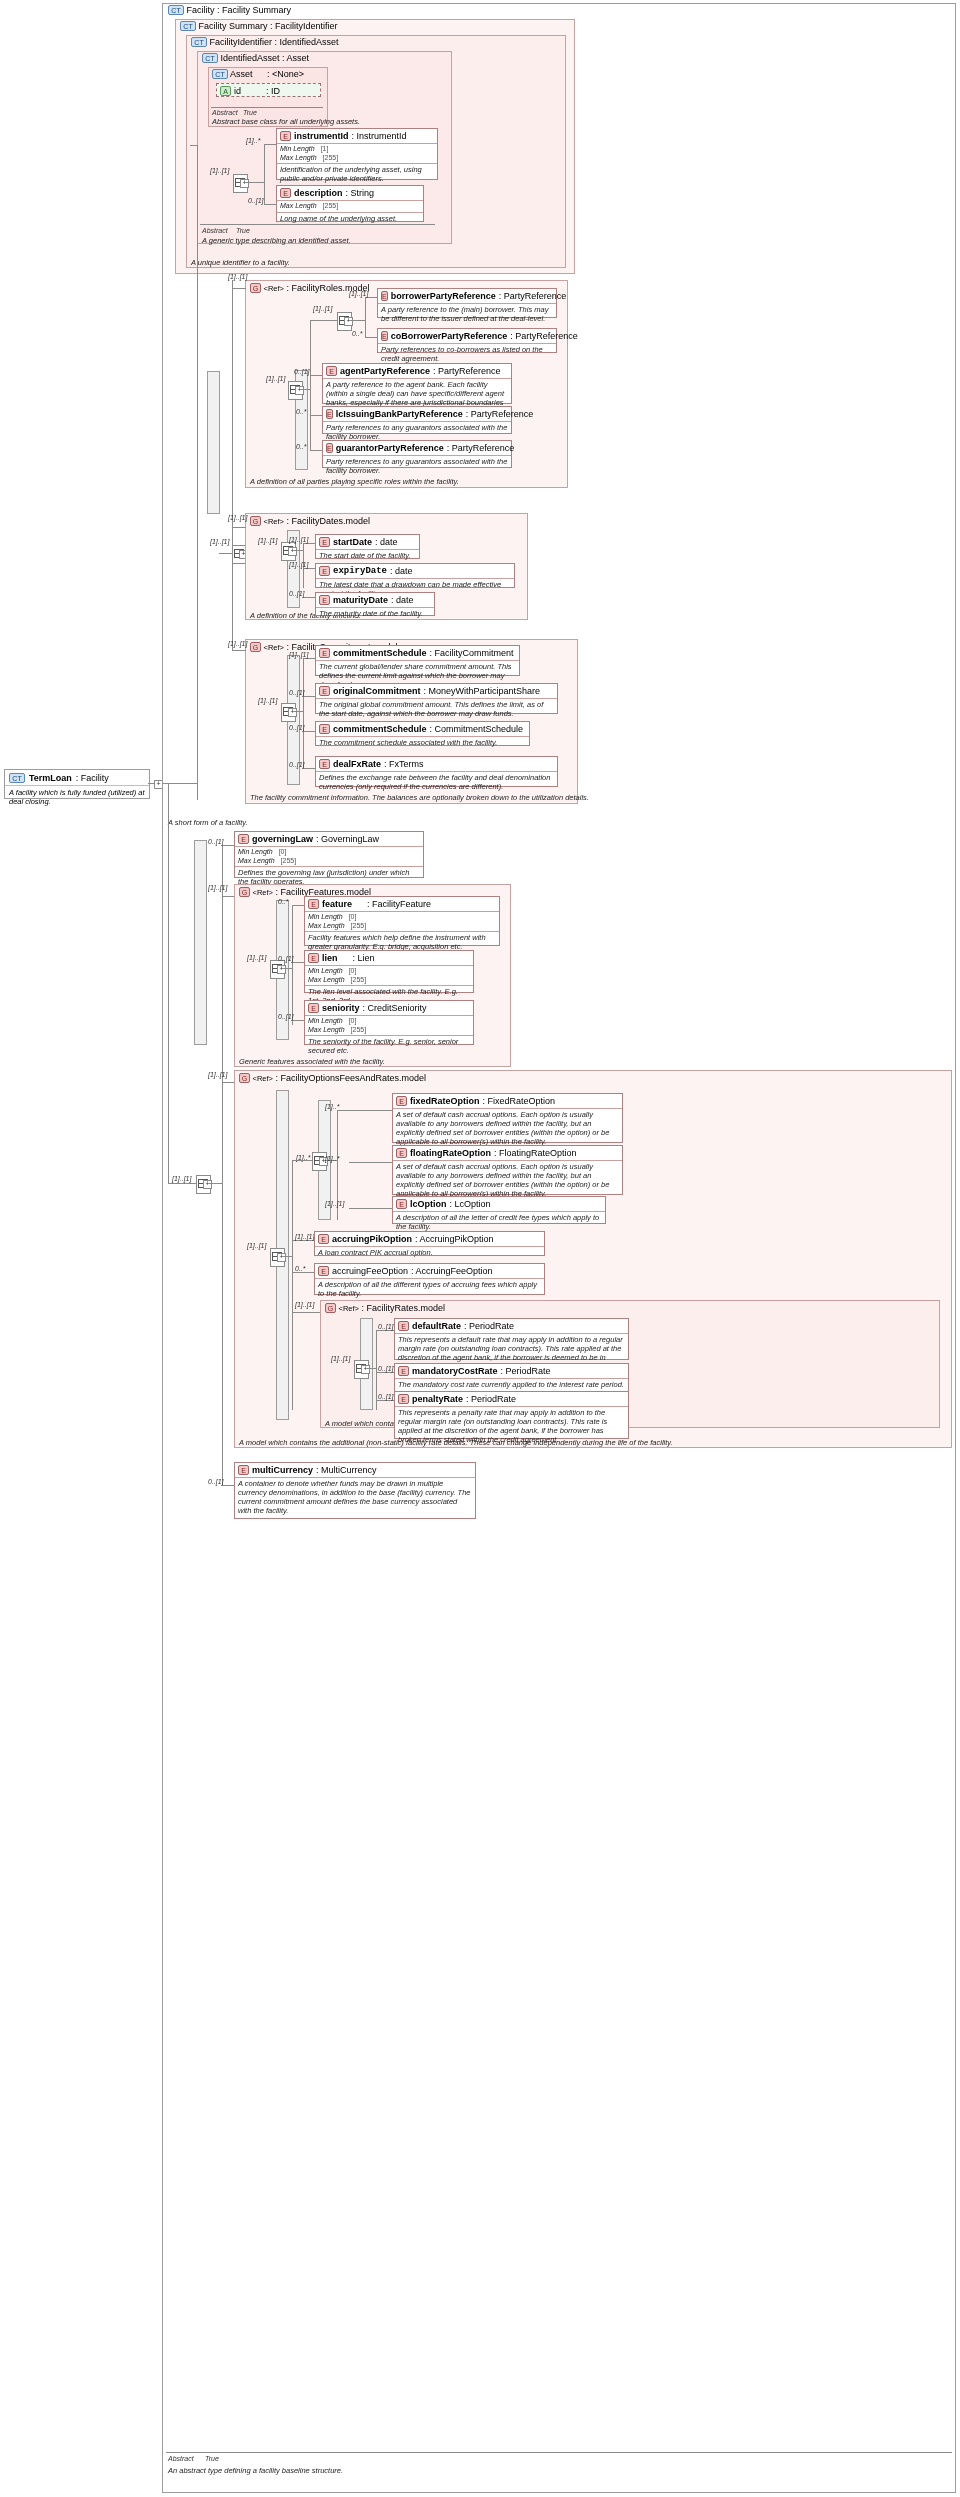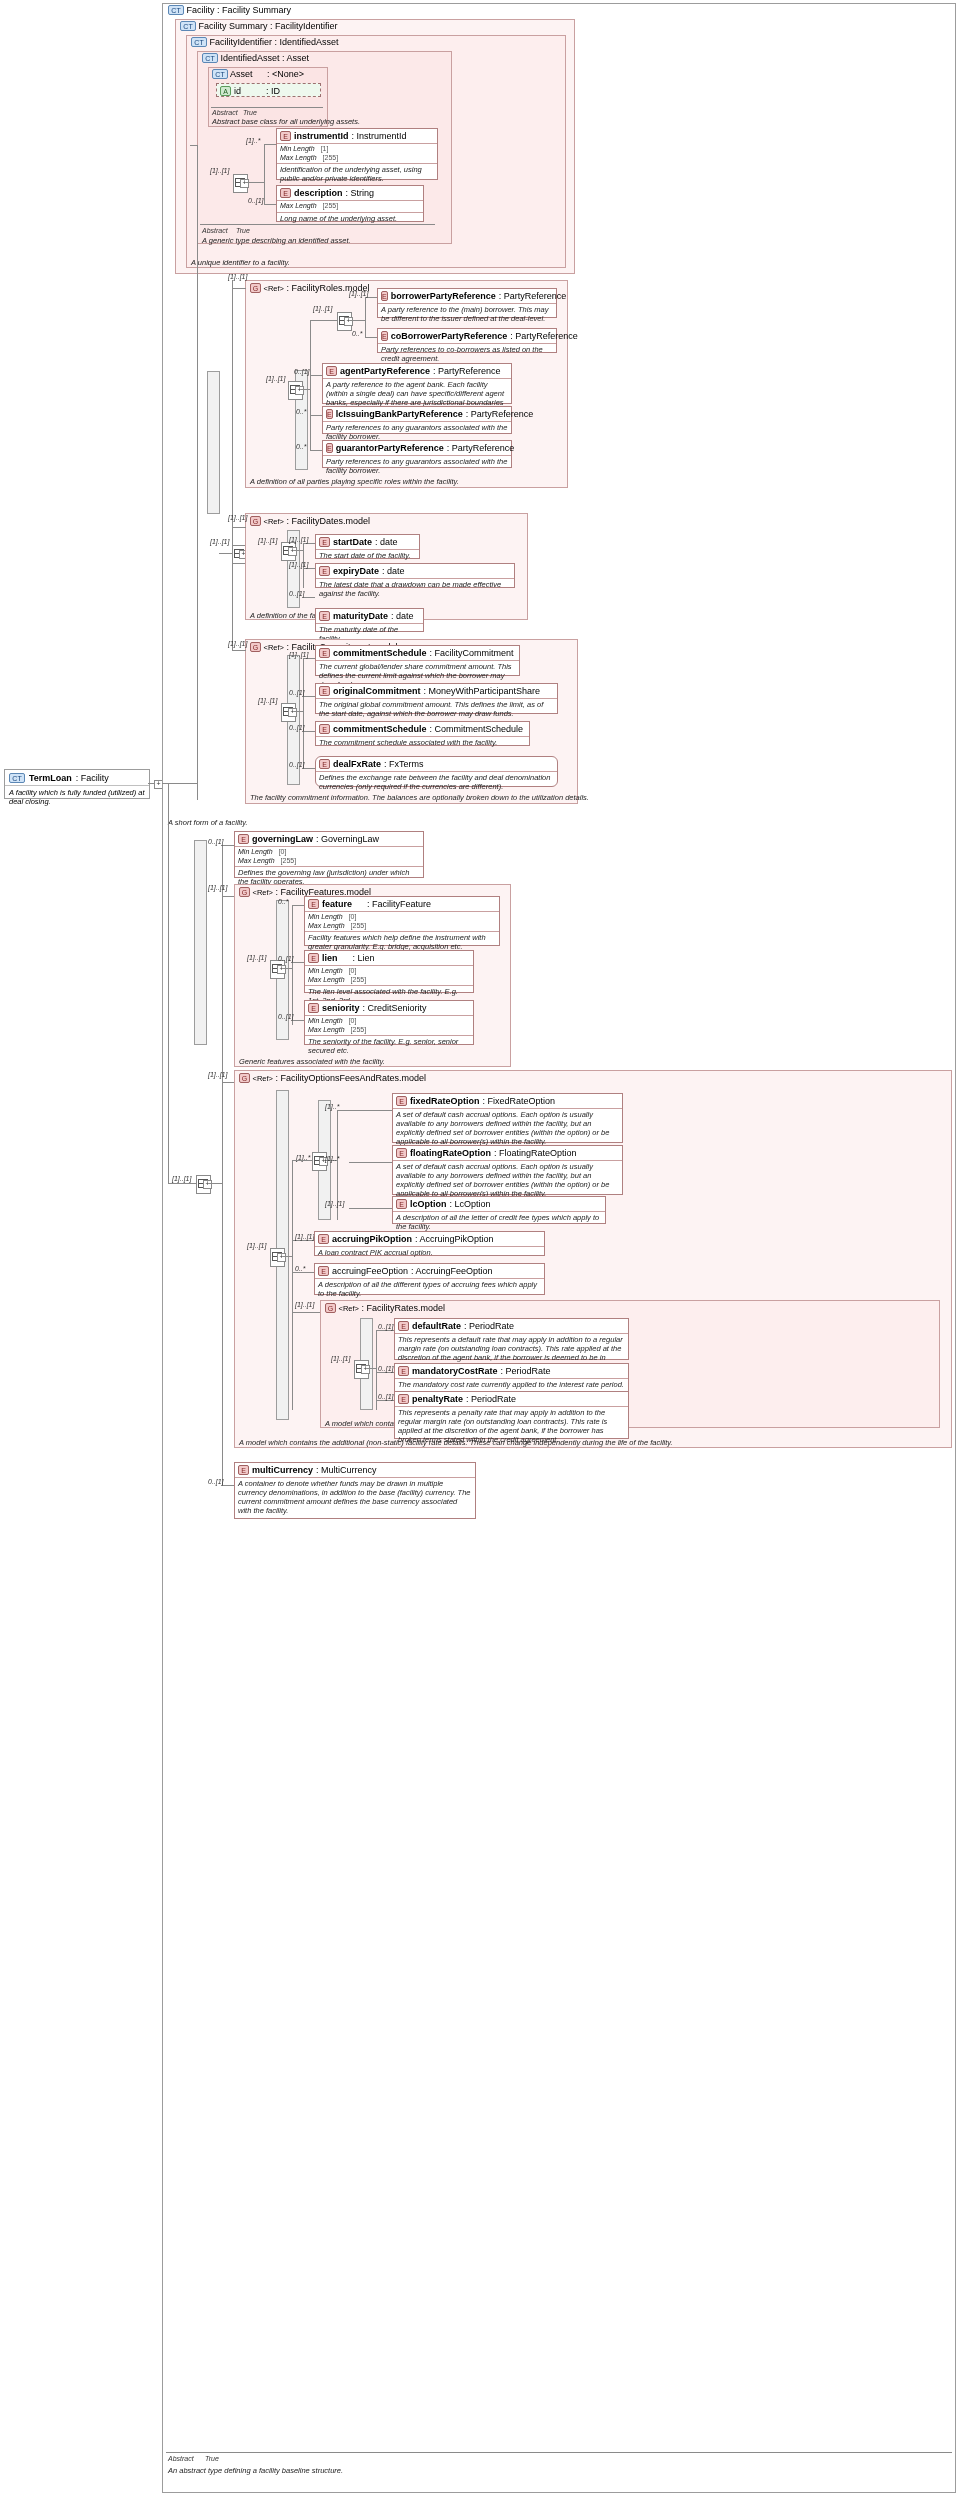--- a/index.html
+++ b/index.html
@@ -292,30 +292,30 @@
     </div>
     <div class="sep"></div>
     <div class="desc">The start date of the facility.</div>
   </div>
 
   <div class="ln hl" style="left:303px;top:568px;width:12px;"></div>
   <div class="occ" style="left:289px;top:561px;">[1]..[1]</div>
   <div class="node" style="left:315px;top:563px;width:200px;height:25px;">
     <div class="hdr">
       <span class="bE">E</span>
-      <span class="title" style="font-weight:bold;">expiryDate</span>
+      <span class="title" style="font-weight:bold;font-family:Liberation Mono, monospace;">expiryDate</span>
       <span class="title">: date</span>
     </div>
     <div class="sep"></div>
     <div class="desc">The latest date that a drawdown can be made effective against the facility.</div>
   </div>
 
   <div class="ln hl" style="left:303px;top:597px;width:12px;"></div>
   <div class="occ" style="left:289px;top:590px;">0..[1]</div>
-  <div class="node" style="left:315px;top:608px;width:109px;height:24px;">
+  <div class="node" style="left:315px;top:592px;width:120px;height:24px;">
     <div class="hdr">
       <span class="bE">E</span>
       <span class="title" style="font-weight:bold;">maturityDate</span>
       <span class="title">: date</span>
     </div>
     <div class="sep"></div>
     <div class="desc">The maturity date of the facility.</div>
   </div>
 
   <div class="box tint1" style="left:245px;top:639px;width:333px;height:165px;border:1px solid #c9a0a0;"></div>
@@ -366,21 +366,21 @@
       <span class="bE">E</span>
       <span class="title" style="font-weight:bold;">commitmentSchedule</span>
       <span class="title">: CommitmentSchedule</span>
     </div>
     <div class="sep"></div>
     <div class="desc">The commitment schedule associated with the facility.</div>
   </div>
 
   <div class="ln hl" style="left:303px;top:768px;width:12px;"></div>
   <div class="occ" style="left:289px;top:761px;">0..[1]</div>
-  <div class="node" style="left:315px;top:756px;width:243px;height:31px;border-radius:6px;">
+  <div class="node" style="left:315px;top:756px;width:243px;height:31px;">
     <div class="hdr">
       <span class="bE">E</span>
       <span class="title" style="font-weight:bold;">dealFxRate</span>
       <span class="title">: FxTerms</span>
     </div>
     <div class="sep"></div>
     <div class="desc">Defines the exchange rate between the facility and deal denomination currencies (only required if the currencies are different).</div>
   </div>
 
   <div class="foot" style="left:168px;top:818px;">A short form of a facility.</div>

